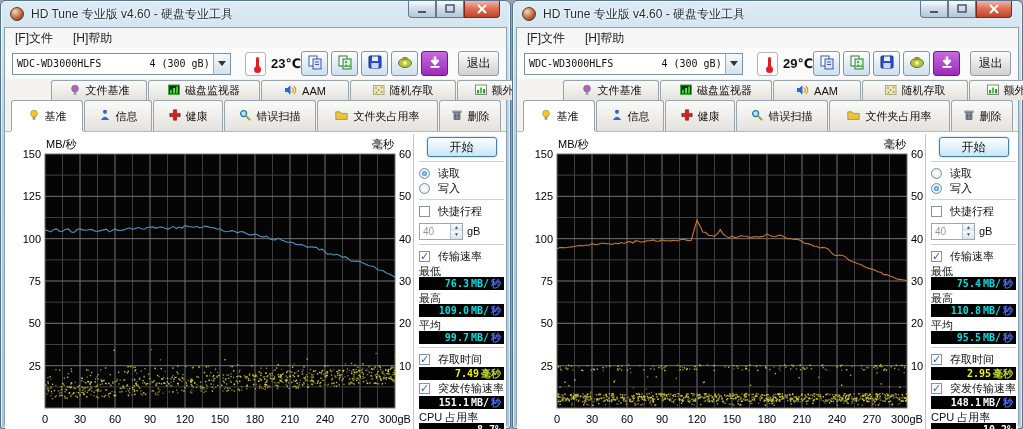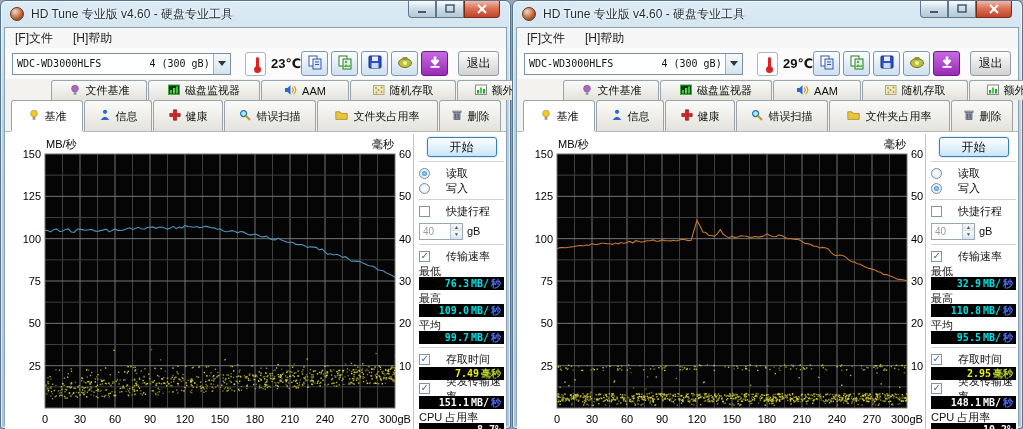--- a/index.html
+++ b/index.html
@@ -55,21 +55,21 @@
     background:linear-gradient(#fafaf8,#e3e2dc); overflow:hidden; white-space:nowrap; }
   .tab.sel { background:#fff; position:relative; z-index:2; box-shadow:0 1px 0 #fff; }
   .content { position:relative; height:306px; background:#fff; border-top:1px solid #b8b8b8; }
   svg.chart { position:absolute; left:2px; top:2px; }
   .sidepanel { position:absolute; left:408px; top:2px; width:94px; height:298px;
     border-left:1px solid #c4c4c4; padding:2px 3px 0 5px; font-size:11px; color:#111; }
   .start-btn { width:70px; height:20px; margin:1px auto 4px; border:1px solid #3c7fb1; border-radius:3px;
     background:linear-gradient(#fefefe,#e3f2fb 50%,#c9e5f6); box-shadow:0 0 2px #7fc0e8;
     display:flex; align-items:center; justify-content:center; font-size:12px; }
   .sep { border-top:1px solid #d2d2d2; border-bottom:1px solid #fff; margin:3px 0; }
-  .ctl-row { display:flex; align-items:center; gap:16px; height:15px;font-family:Liberation Mono, monospace; }
+  .ctl-row { display:flex; align-items:center; gap:8px; height:15px; }
   .radio { width:11px; height:11px; border-radius:50%; border:1px solid #7d8c9a;
     background:radial-gradient(#fff,#dbe6ee); position:relative; flex:0 0 auto; }
   .radio.sel::after { content:""; position:absolute; left:2px; top:2px; width:5px; height:5px;
     border-radius:50%; background:radial-gradient(#9adfff,#1a76c8); }
   .checkbox { width:11px; height:11px; border:1px solid #8295a5; background:#fff; flex:0 0 auto;
     font-size:11px; line-height:9px; color:#2a5fd0; font-weight:bold; text-align:center; }
   .spin-row { display:flex; align-items:center; gap:4px; height:20px; margin:2px 0 1px; }
   .spin { width:44px; height:17px; border:1px solid #98a8b8; background:#fff; display:flex; }
   .spin-val { flex:1; font-size:10px; color:#999; padding:2px 0 0 3px; }
   .spin-btns { width:12px; border-left:1px solid #b8c4ce; display:flex; flex-direction:column; }
@@ -2587,21 +2587,21 @@
             </div>
             <span>gB</span>
           </div>
           <div class="sep"></div>
           <div class="ctl-row">
               <span class="checkbox">✓</span>
             <span>传输速率</span>
             </div>
           <div class="statlabel">最低</div>
           <div class="lcd">
-            <span class="cyan">32.9</span>
+            <span class="cyan">75.4</span>
               <span class="cyan">MB/</span>
               <span class="unit-sec">秒</span>
             </div>
           <div class="statlabel">最高</div>
           <div class="lcd">
             <span class="cyan">110.8</span>
               <span class="cyan">MB/</span>
               <span class="unit-sec">秒</span>
             </div>
           <div class="statlabel">平均</div>

